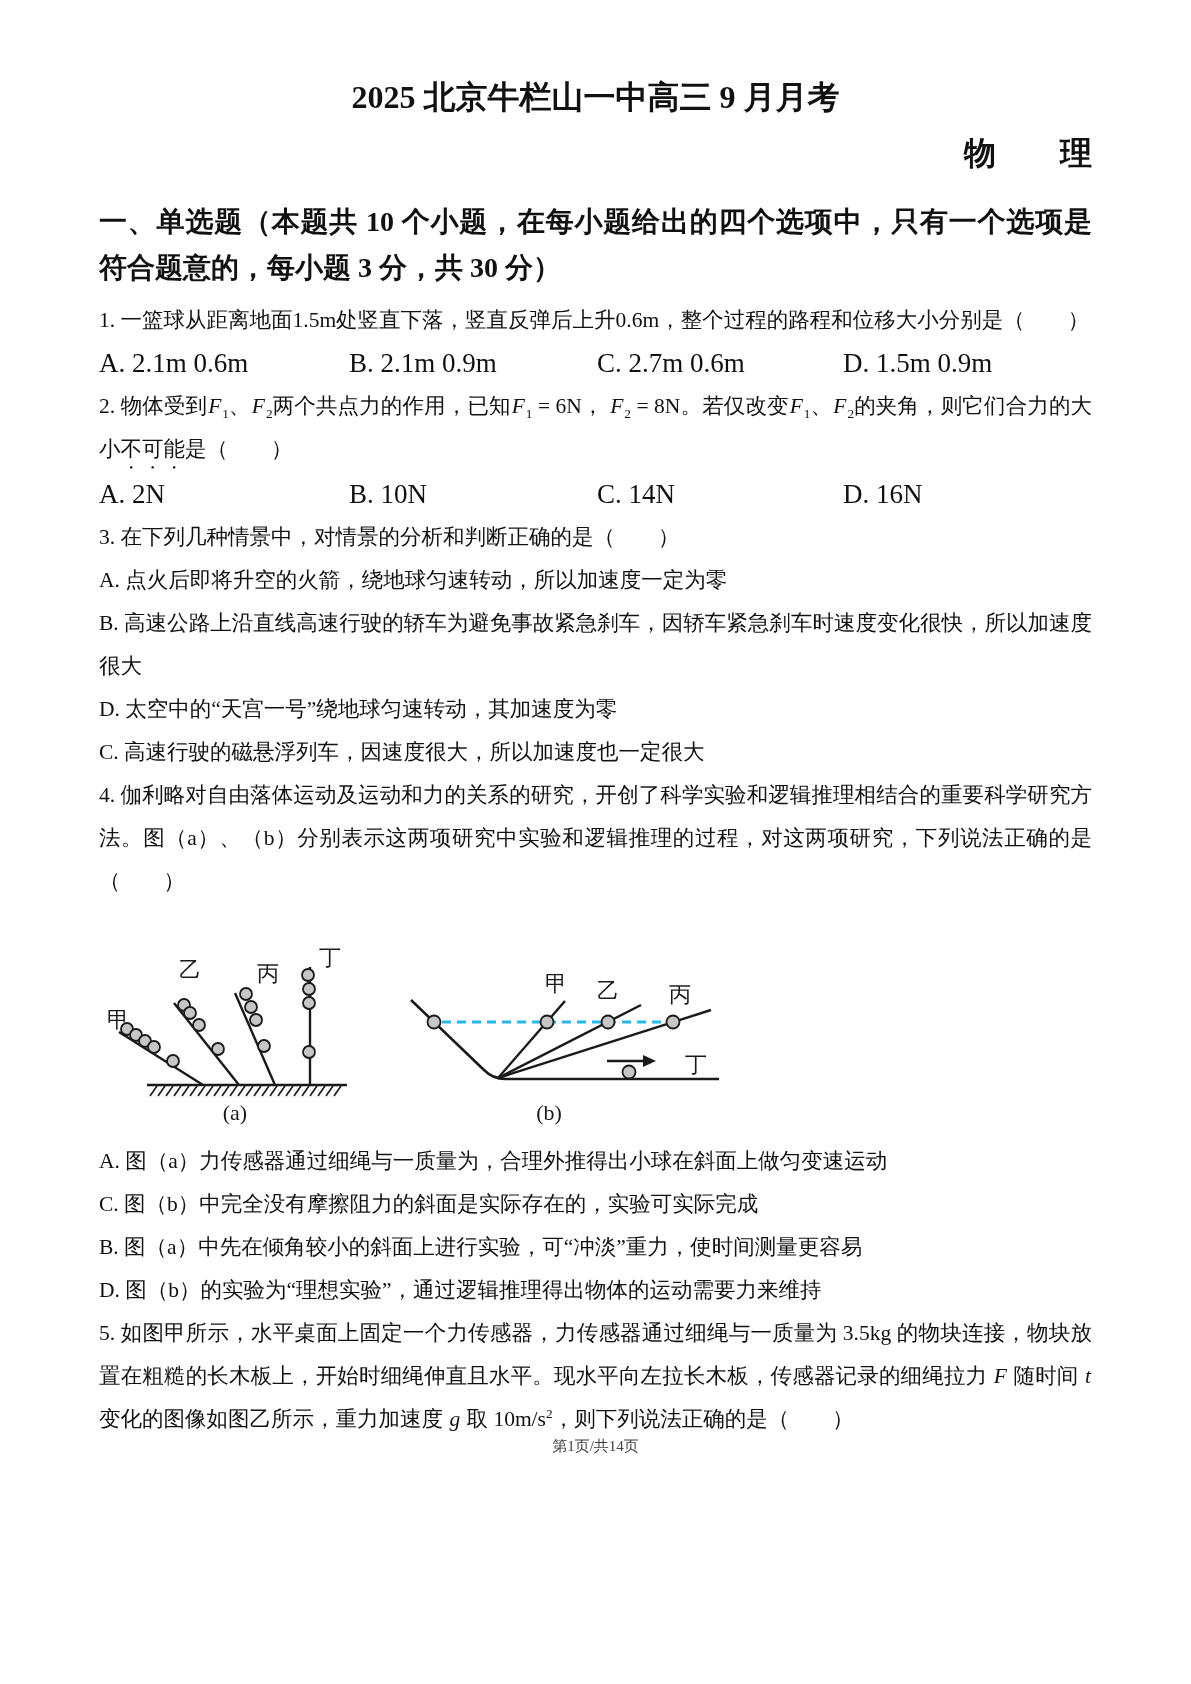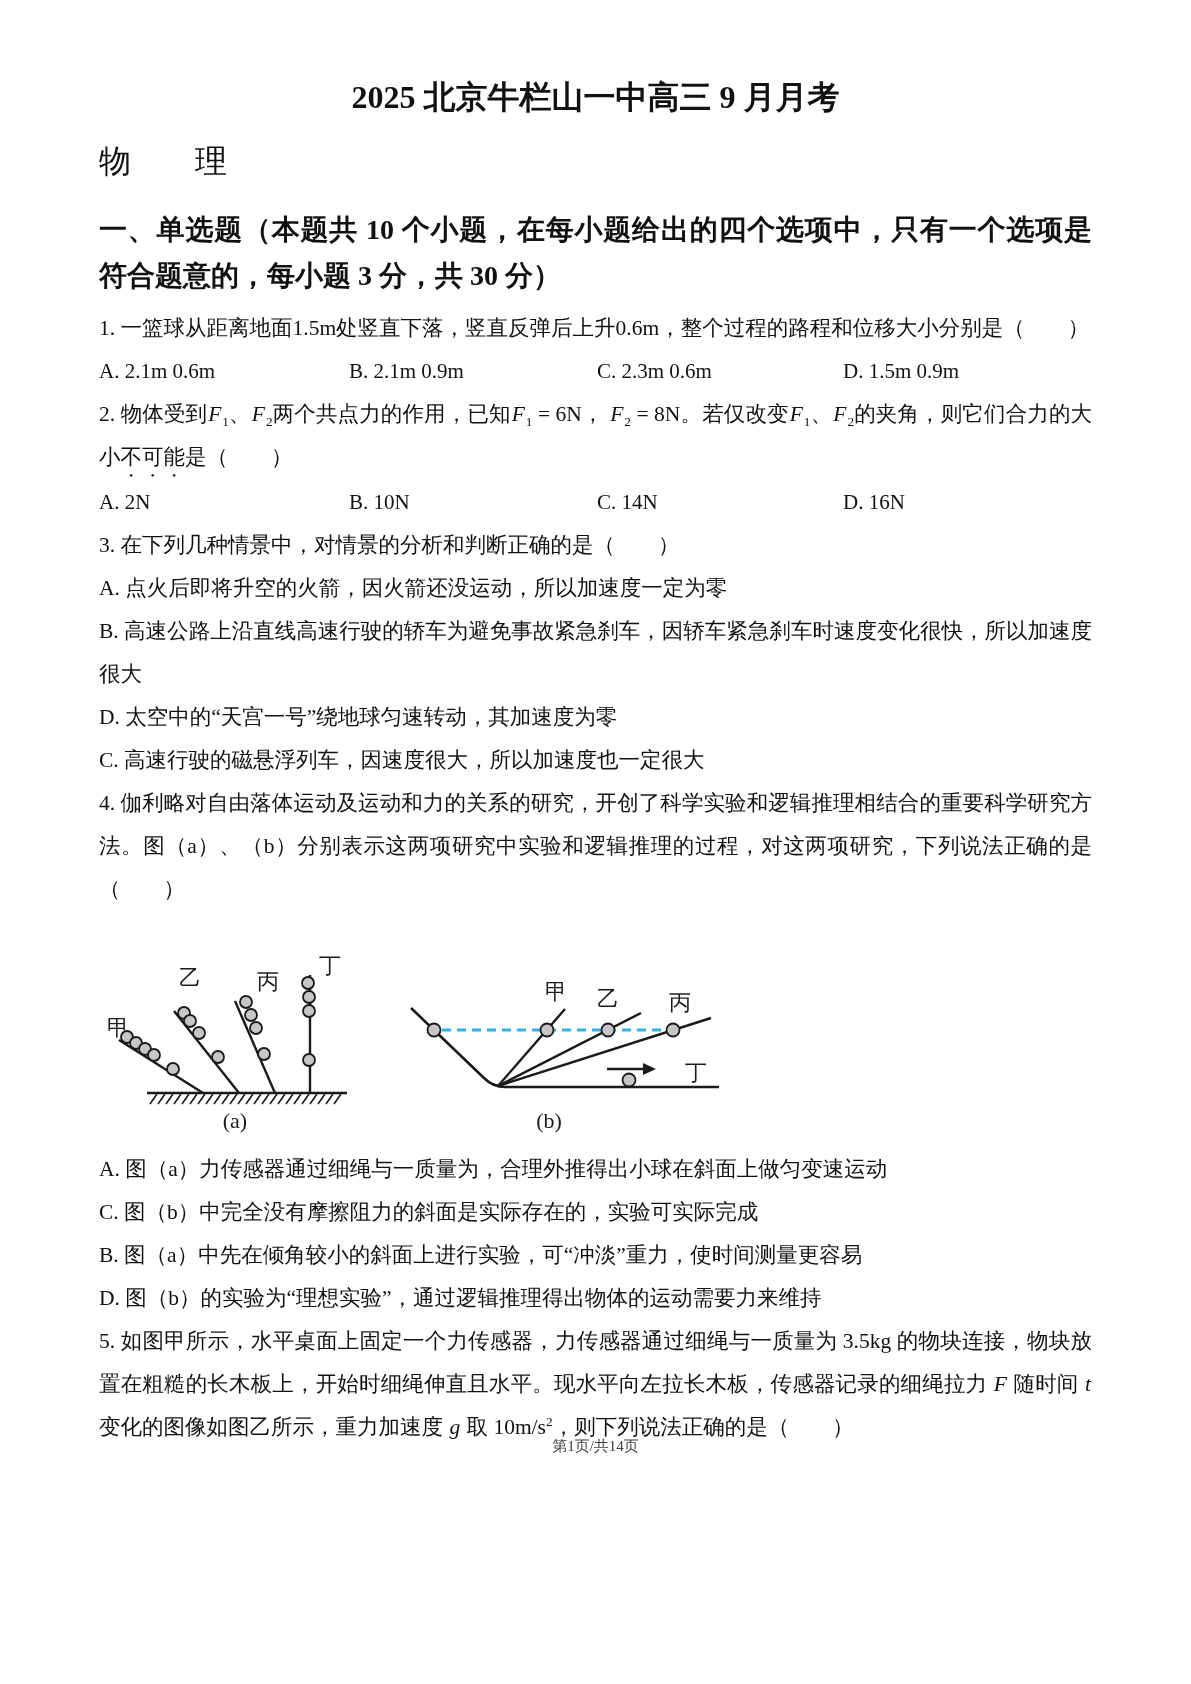--- a/index.html
+++ b/index.html
@@ -9,35 +9,35 @@
     background:#ffffff;color:#111;
     font-family:"Liberation Serif","DejaVu Serif",serif;
     overflow:hidden;
   }
   .content{padding:58px 99px 0 99px;}
   .title{
     margin:18px 0 0 0;text-align:center;
     font-size:32px;font-weight:700;line-height:1.35;
   }
   .subject{
-    margin:22px 0 0 0;text-align:left;
-    font-size:32px;font-weight:400;line-height:1.3;
+    margin:14px 0 0 0;text-align:right;
+    font-size:32px;font-weight:700;line-height:1.3;
   }
   .sec-heading{
     margin:24px 0 0 0;
     font-size:28px;font-weight:700;line-height:46px;
     text-align:justify;
   }
   .stem,.opt-line{
     margin:0;font-size:21.5px;line-height:43px;text-align:justify;
   }
   .q-first{margin-top:8px;}
   .opt-grid{
     display:grid;grid-template-columns:250px 248px 246px auto;
-    font-size:21px;line-height:43px;
+    font-size:27px;line-height:43px;
   }
   sub.k-sub{font-size:0.62em;line-height:0;}
   sup.k-sup{font-size:0.62em;line-height:0;}
   .k-mi{font-style:italic;font-family:"Liberation Serif","DejaVu Serif",serif;padding:0 1px;}
   .k-emph{
     -webkit-text-emphasis:filled dot;-webkit-text-emphasis-position:under right;
     text-emphasis:filled dot;text-emphasis-position:under right;
   }
   .figure-row{
     display:flex;align-items:flex-start;gap:30px;
@@ -62,38 +62,38 @@
     <h1 class="title">2025 北京牛栏山一中高三 9 月月考</h1>
     <h2 class="subject">物　　理</h2>
 
     <p class="sec-heading">一、单选题（本题共 10 个小题，在每小题给出的四个选项中，只有一个选项是符合题意的，每小题 3 分，共 30 分）</p>
 
     <div>
       <p class="stem q-first">1. 一篮球从距离地面1.5m处竖直下落，竖直反弹后上升0.6m，整个过程的路程和位移大小分别是（　　）</p>
       <div class="opt-grid">
         <span>A. 2.1m  0.6m</span>
         <span>B. 2.1m  0.9m</span>
-        <span>C. 2.3m  0.6m</span>
+        <span>C. 2.7m  0.6m</span>
         <span>D. 1.5m  0.9m</span>
       </div>
     </div>
 
     <div>
       <p class="stem"><span>2. 物体受到</span><span class="k-mi">F</span><sub class="k-sub">1</sub><span>、</span><span class="k-mi">F</span><sub class="k-sub">2</sub><span>两个共点力的作用，已知</span><span class="k-mi">F</span><sub class="k-sub">1</sub><span> = 6N，  </span><span class="k-mi">F</span><sub class="k-sub">2</sub><span> = 8N。若仅改变</span><span class="k-mi">F</span><sub class="k-sub">1</sub><span>、</span><span class="k-mi">F</span><sub class="k-sub">2</sub><span>的夹角，则它们合力的大小</span><span class="k-emph">不可能</span><span>是（　　）</span></p>
       <div class="opt-grid">
         <span>A. 2N</span>
         <span>B. 10N</span>
         <span>C. 14N</span>
         <span>D. 16N</span>
       </div>
     </div>
 
     <div>
       <p class="stem">3. 在下列几种情景中，对情景的分析和判断正确的是（　　）</p>
-      <p class="opt-line">A. 点火后即将升空的火箭，因火箭还没运动，所以加速度一定为零</p>
+      <p class="opt-line">A. 点火后即将升空的火箭，绕地球匀速转动，所以加速度一定为零</p>
       <p class="opt-line">B. 高速公路上沿直线高速行驶的轿车为避免事故紧急刹车，因轿车紧急刹车时速度变化很快，所以加速度很大</p>
       <p class="opt-line">D. 太空中的“天宫一号”绕地球匀速转动，其加速度为零</p>
       <p class="opt-line">C. 高速行驶的磁悬浮列车，因速度很大，所以加速度也一定很大</p>
     </div>
 
     <div>
       <p class="stem">4. 伽利略对自由落体运动及运动和力的关系的研究，开创了科学实验和逻辑推理相结合的重要科学研究方法。图（a）、（b）分别表示这两项研究中实验和逻辑推理的过程，对这两项研究，下列说法正确的是（　　）</p>
 
       <div class="figure-row">
 

